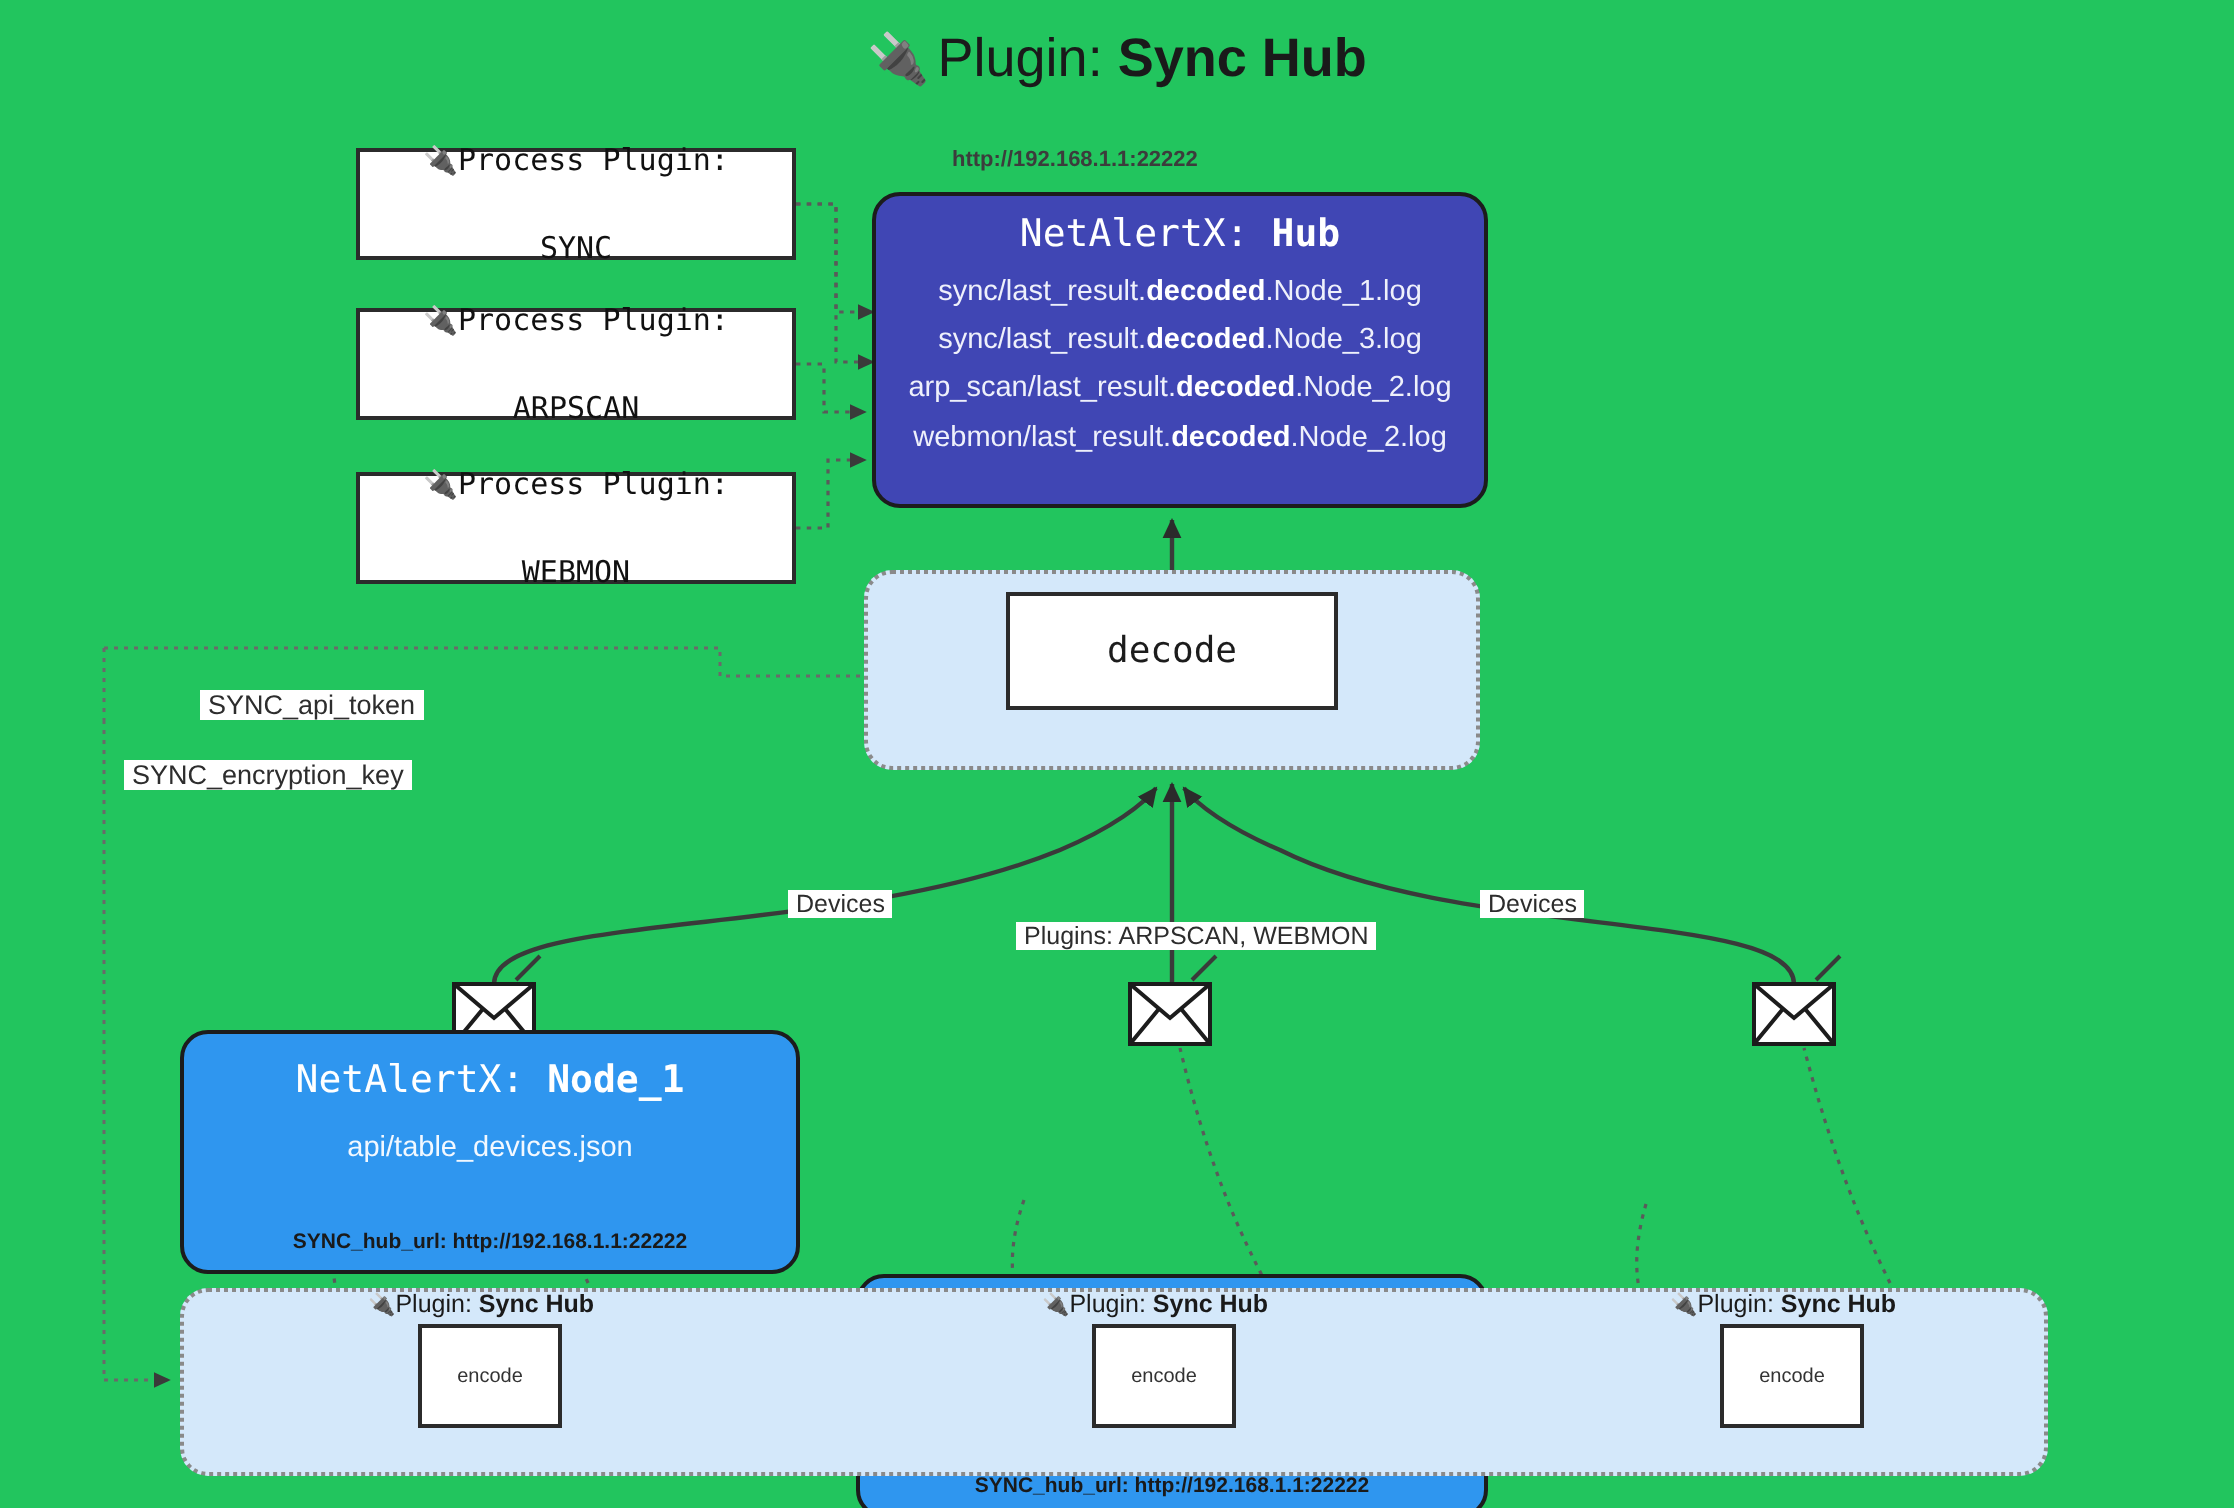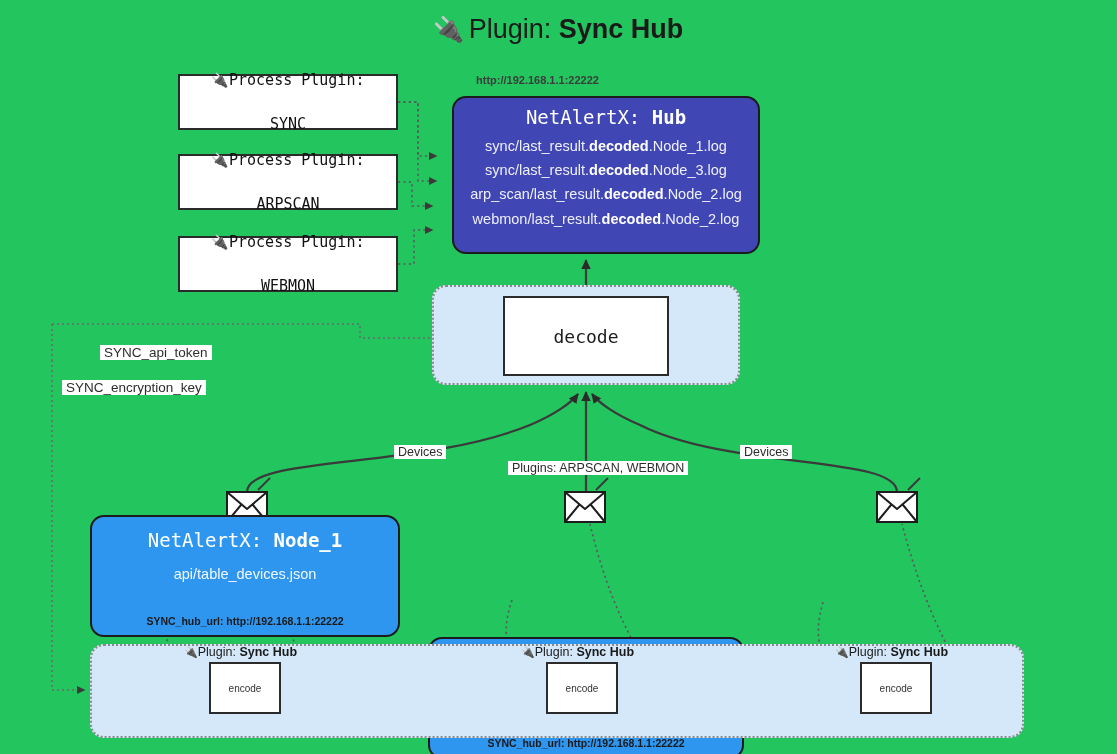--- a/index.html
+++ b/index.html
@@ -52,21 +52,21 @@
   .proc-box .l1 .plug { font-family: "DejaVu Sans", sans-serif; font-size: 14px; }
   .proc-box .l2 { white-space: nowrap; text-align: center; }
 
   
   #hub-url {
     left: 476px; top: 74px; width: 280px;
     text-align: left;
     font-size: 11px; font-weight: bold; color: #3c3c3c;
   }
   #hub-box {
-    left: 452px; top: 96px;
+    left: 436px; top: 96px;
     width: 308px; height: 158px;
     background: #4046b4;
     border: 2px solid #1c1c1c;
     border-radius: 14px;
     padding-top: 8px;
   }
   #hub-title {
     text-align: center;
     font-family: "DejaVu Sans Mono", monospace;
     font-size: 19px;
@@ -87,21 +87,21 @@
   
   #decode-zone {
     left: 432px; top: 285px;
     width: 308px; height: 100px;
     background: #d4e8fa;
     border: 2px dotted #8a8a8a;
     border-radius: 14px;
   }
   #decode-box {
     left: 503px; top: 296px;
-    width: 166px; height: 80px;
+    width: 166px; height: 59px;
     background: #ffffff;
     border: 2px solid #2b2b2b;
     display: flex; align-items: center; justify-content: center;
     font-family: "DejaVu Sans Mono", monospace;
     font-size: 18px;
     color: #1c1c1c;
   }
 
   
   .secret-label {

